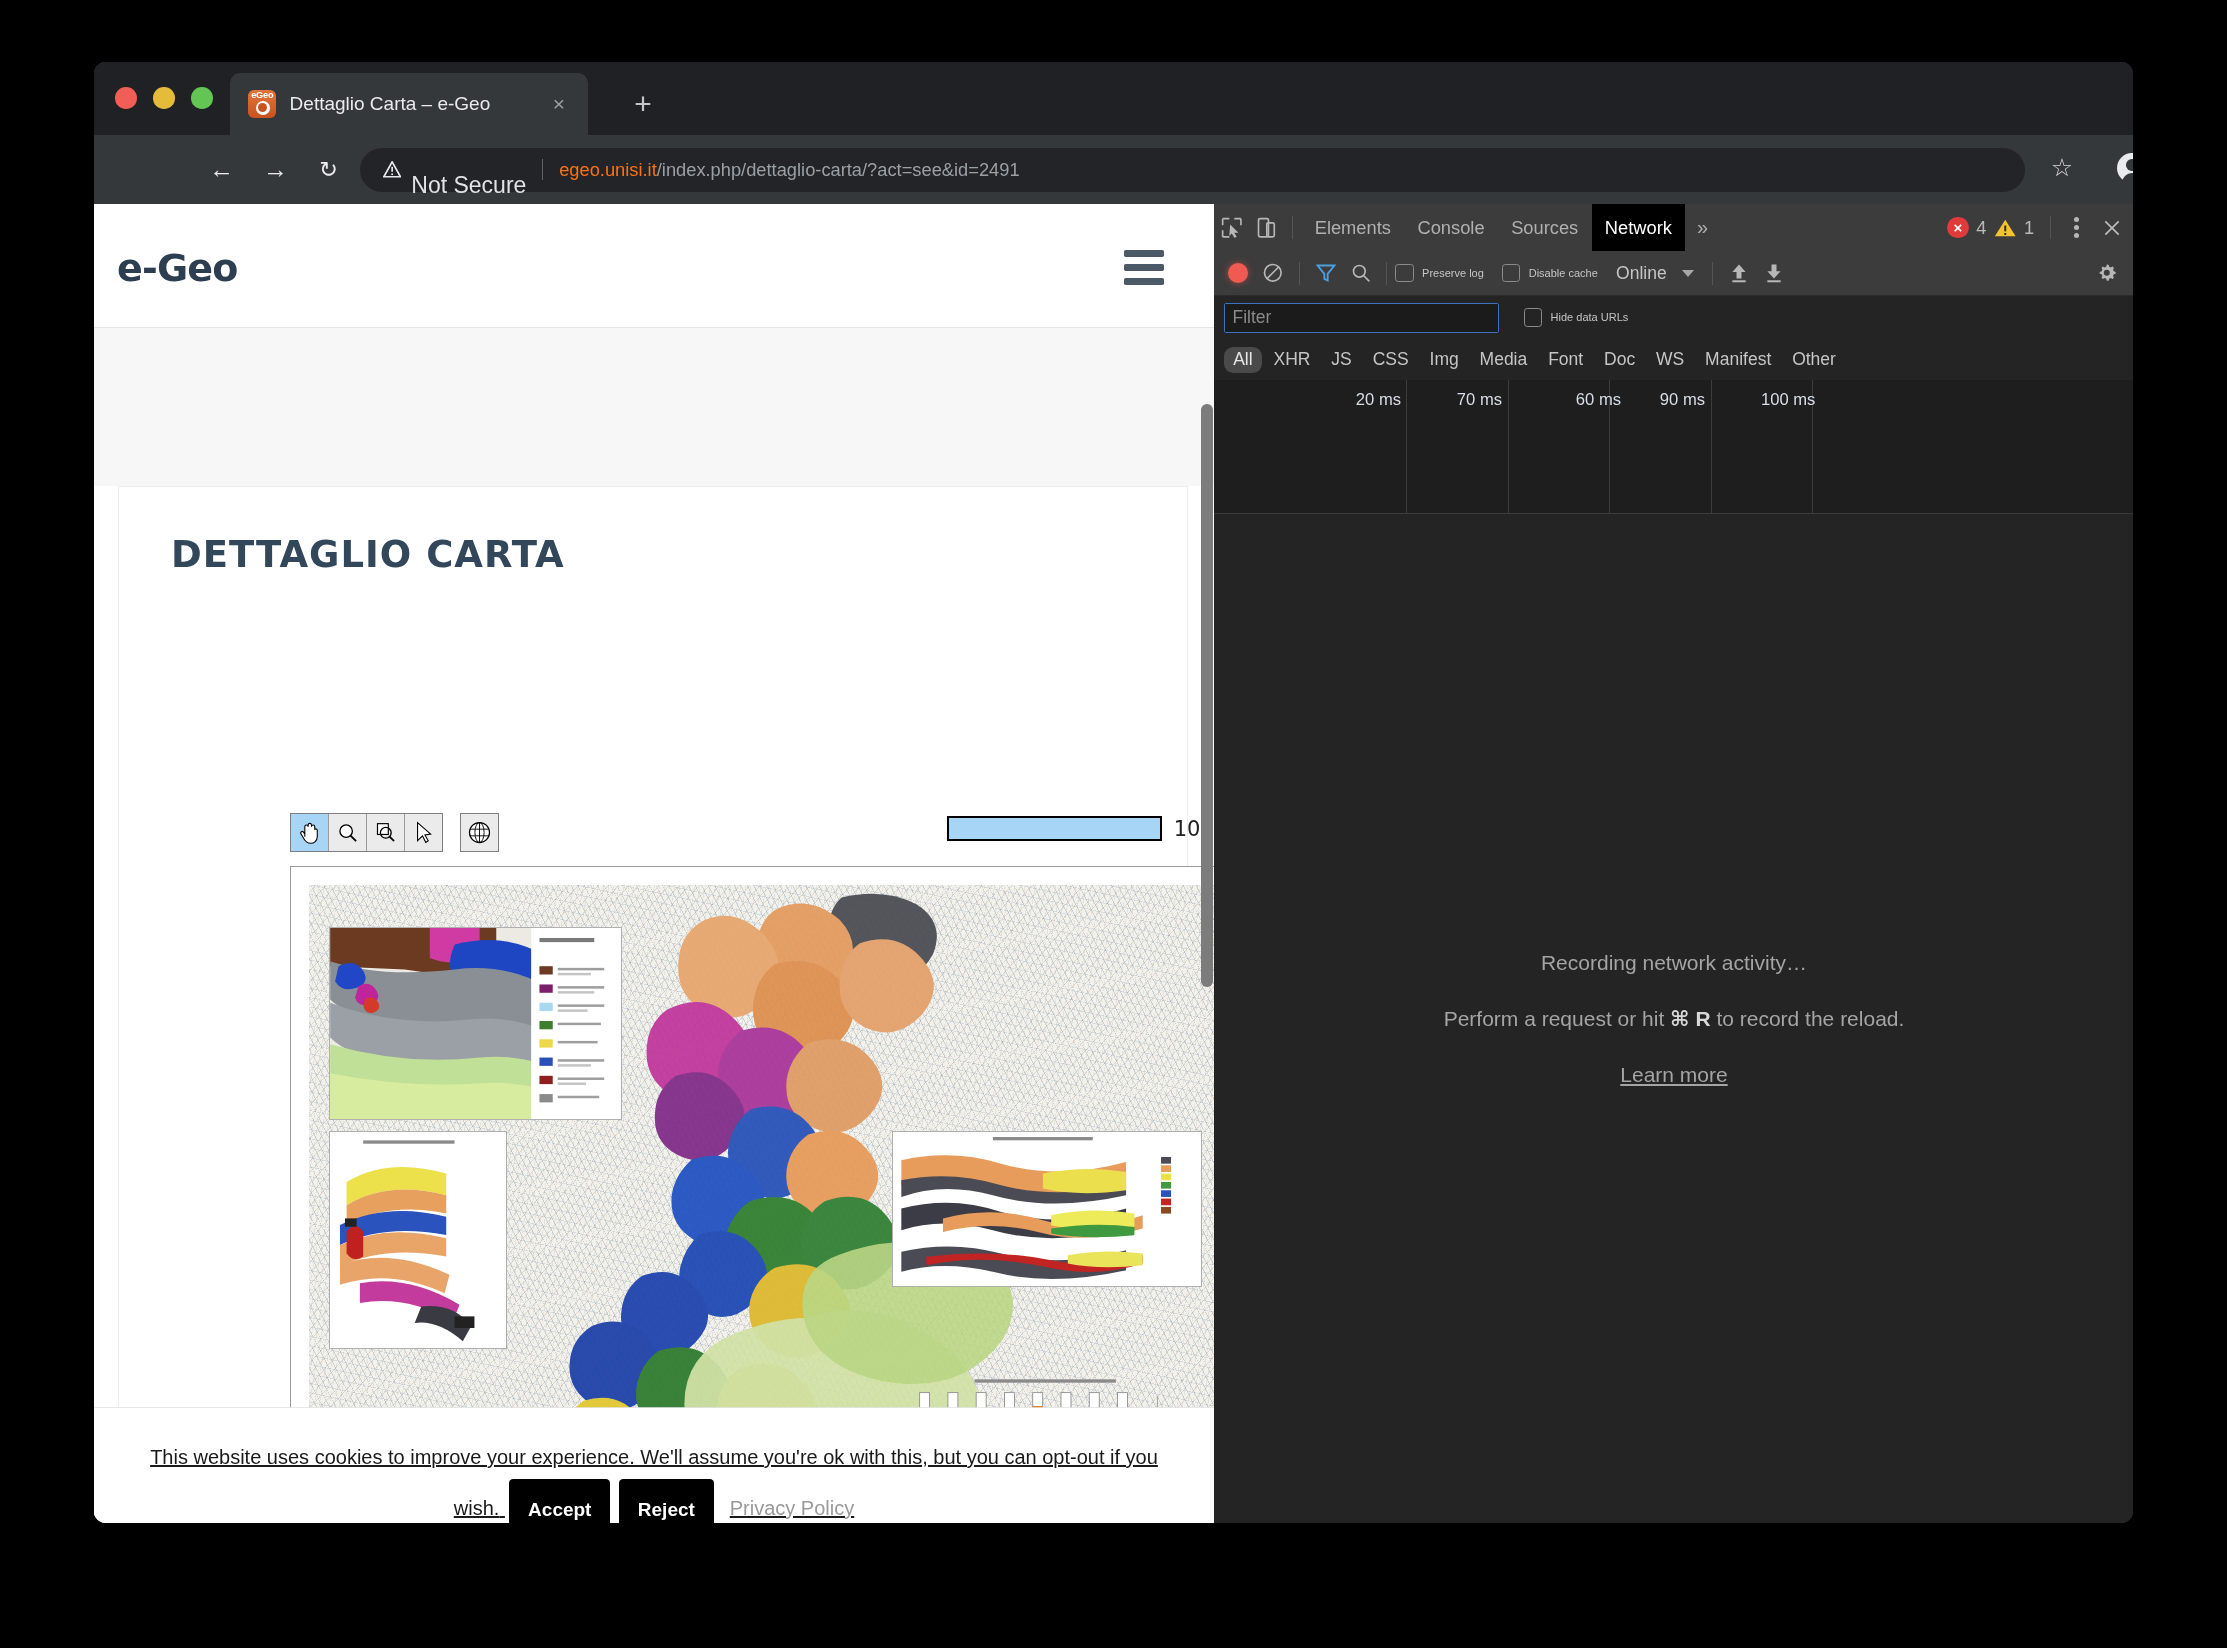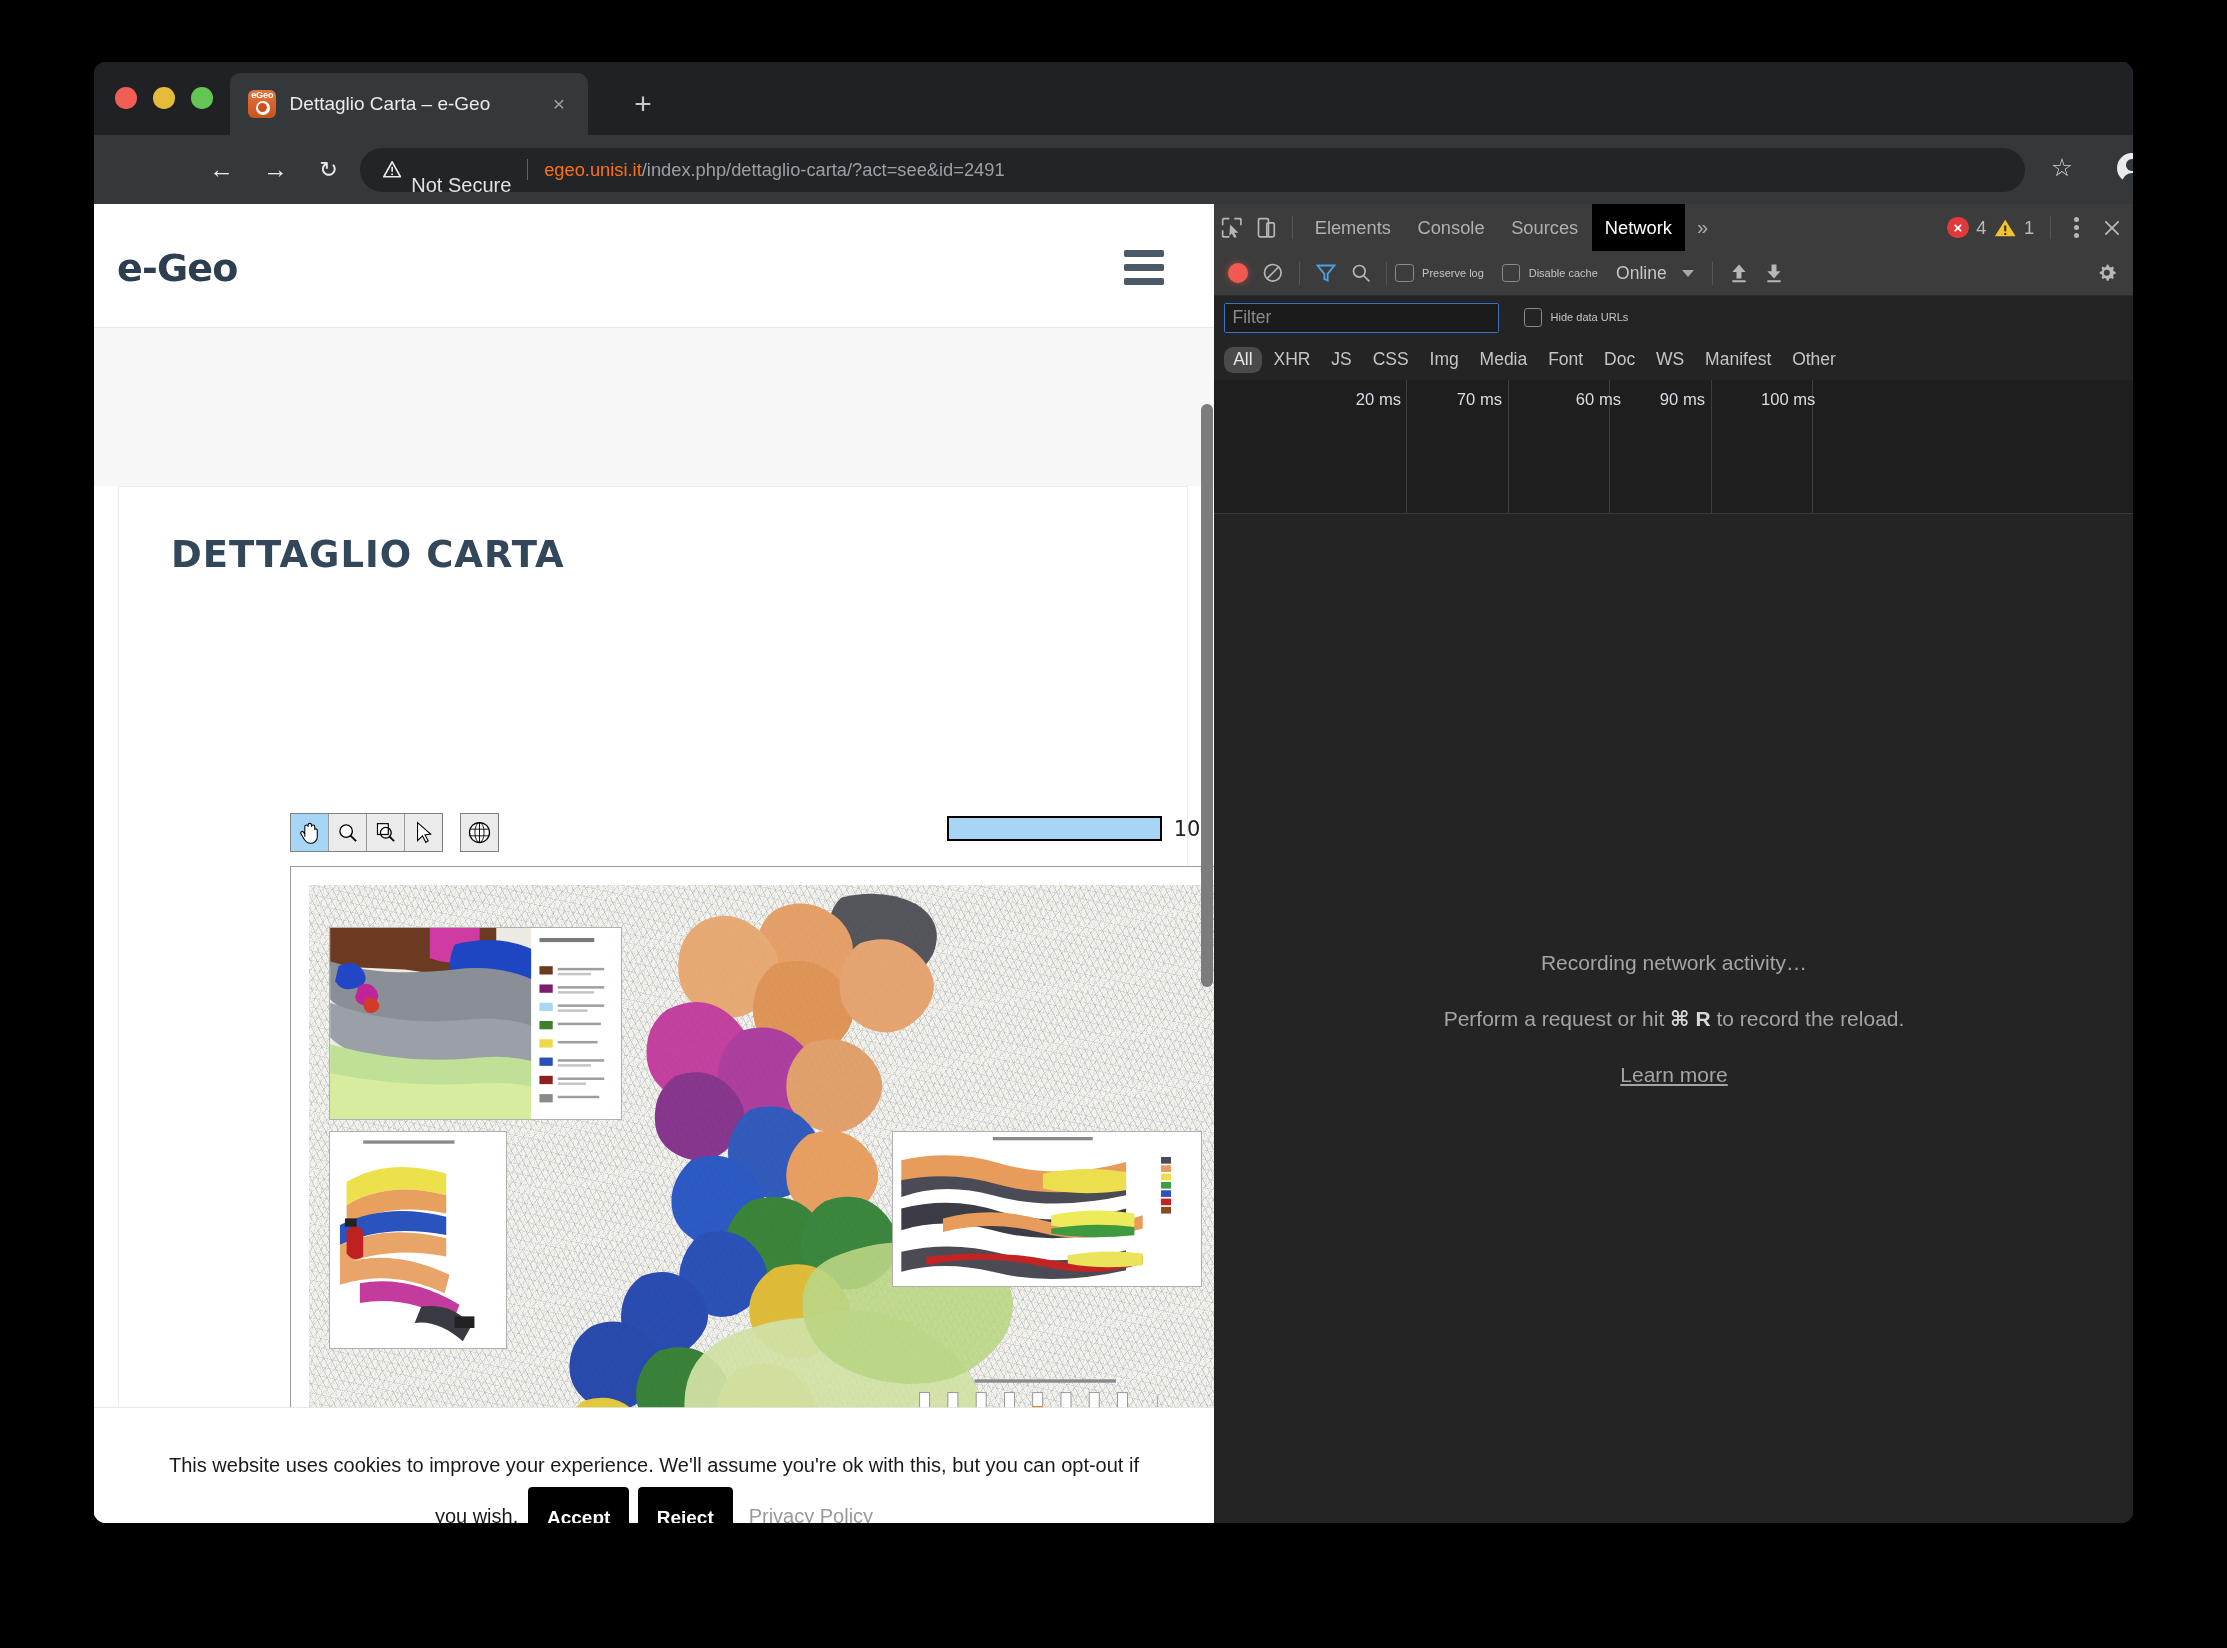--- a/index.html
+++ b/index.html
@@ -63,21 +63,21 @@
   .nav-reload{left:218px;font-size:22.5px;}
   .omnibox{
     position:absolute;left:266px;top:12.5px;width:1665px;height:44px;
     background:#232427;border-radius:22.5px;display:flex;align-items:center;
     padding:0 23px;box-sizing:border-box;
   }
   .warn-tri{
     width:18.3px;height:16.6px;position:relative;flex:none;margin-right:10px;
   }
   .warn-tri svg{display:block;}
-  .notsecure{color:#e0e2e5;font-size:20px;white-space:nowrap;margin-top:32px;}
+  .notsecure{color:#e0e2e5;font-size:23px;white-space:nowrap;margin-top:32px;}
   .omni-sep{width:0.8px;height:21.6px;background:#5f6368;margin:0 16px;flex:none;}
   .url{font-size:18.3px;white-space:nowrap;color:#9aa0a6;}
   .url b{color:#f97316;font-weight:normal;}
   .star{
     position:absolute;left:1954px;top:18.3px;width:28px;height:28px;color:#d2d4d7;
     font-size:25px;line-height:28px;text-align:center;
   }
   .avatar{
     position:absolute;left:2023px;top:18.3px;width:30px;height:30px;border-radius:50%;
     background:#e8eaed;
@@ -152,21 +152,21 @@
       repeating-linear-gradient(100deg, rgba(140,150,140,.16) 0 0.8px, transparent 0.8px 5px);
   }
   .geo{position:absolute;}
   .inset{position:absolute;background:#fff;border:0.8px solid #b0b0b0;overflow:hidden;}
   
   .cookie{
     position:absolute;left:0;bottom:0;width:1120px;height:115px;background:#fff;
     z-index:20;text-align:center;box-shadow:0 -0.8px 0 #e4e4e4;
   }
   .cookie p{
-    margin:8px;padding:28px 56px 0;font-size:20px;line-height:43px;color:#1a1a1a;
+    margin:0;padding:28px 56px 0;font-size:20px;line-height:43px;color:#1a1a1a;text-decoration:underline;
   }
   .ck-btn{
     display:inline-block;background:#000;color:#fff;font-size:19px;font-weight:bold;
     padding:9.2px 19px;border-radius:4.2px;margin:0 4.2px;vertical-align:middle;
   }
   .ck-link{color:#9a9a9a;font-size:20px;margin-left:11.7px;}
   .pg-scrollbar{
     position:absolute;left:1107px;top:200px;width:11.7px;height:583px;border-radius:5.8px;
     background:#7c7c7c;z-index:25;
   }

